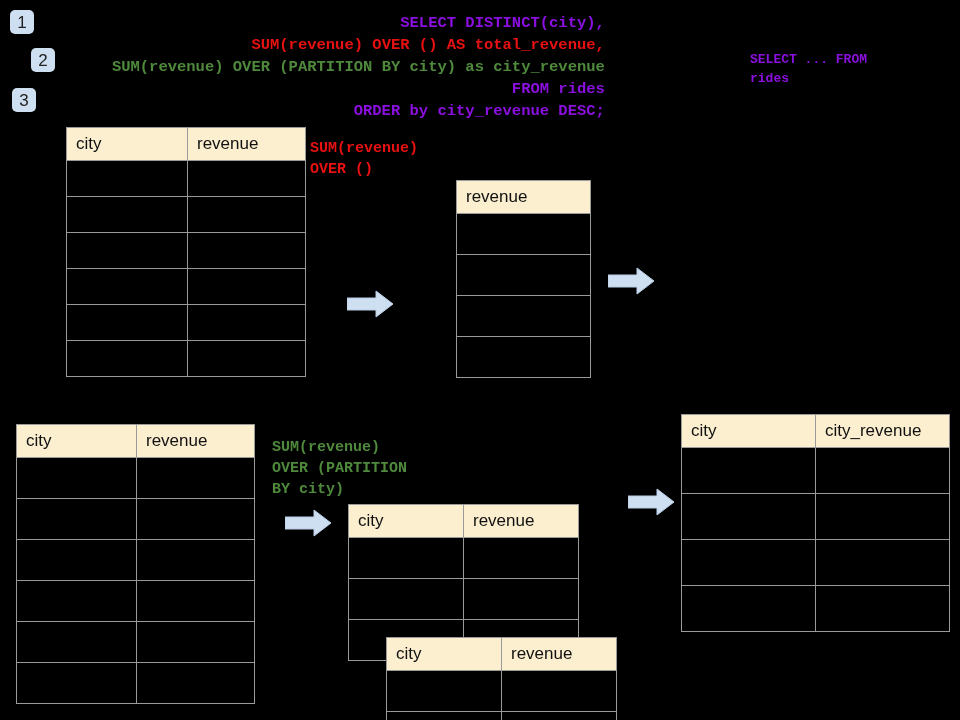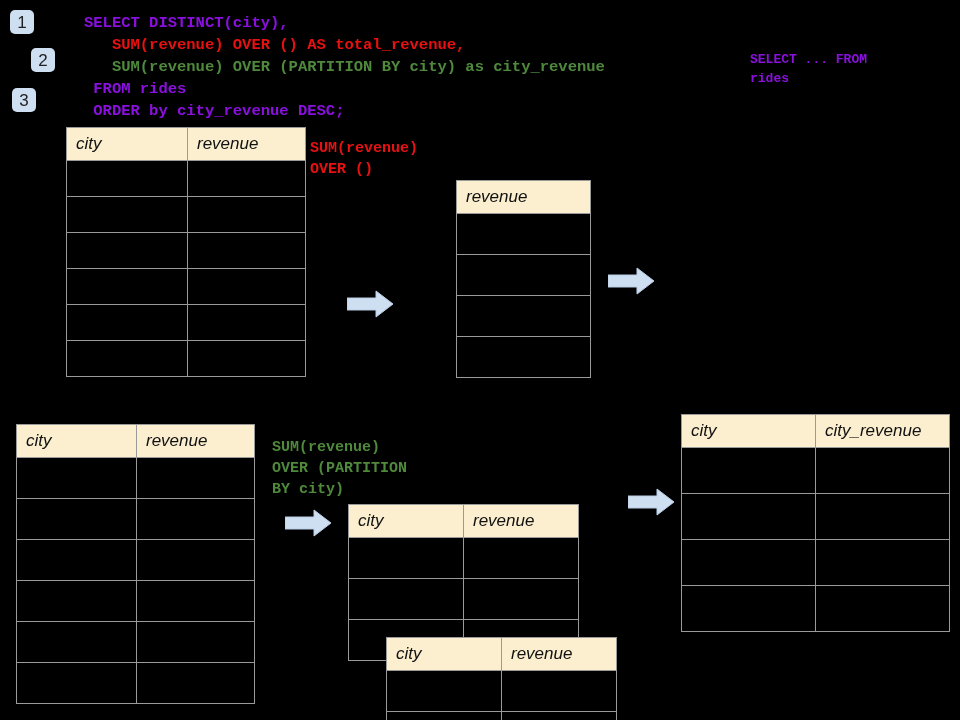--- a/index.html
+++ b/index.html
@@ -34,40 +34,40 @@
 
   
   .code {
     position: absolute;
     font-family: "Liberation Mono", monospace;
     font-size: 15.5px;
     line-height: 22px;
     white-space: pre;
     font-weight: bold;
     letter-spacing: 0px;
+    text-align: right;
   }
   .code-line { white-space: pre; }
 
   
   .note {
     position: absolute;
     font-family: "Liberation Mono", monospace;
     font-weight: bold;
     white-space: pre;
     line-height: 21px;
   }
 
   
   .tbl {
     position: absolute;
     border-collapse: collapse;
     table-layout: fixed;
     background: #404040;
     font-family: "Liberation Sans", sans-serif;
-    font-style: italic;
   }
   .tbl th {
     background: #fcefcf;
     color: #111111;
     font-weight: normal;
     font-size: 17px;
     text-align: left;
     padding: 6px 9px;
     border: 1px solid #9a9a9a;
     white-space: nowrap;

